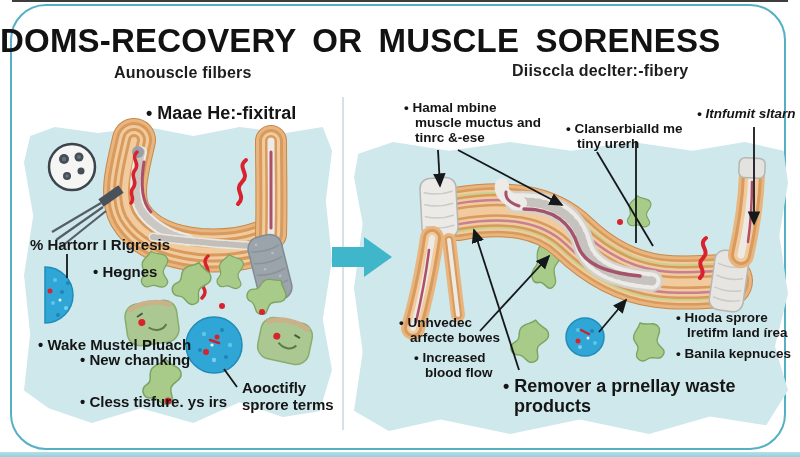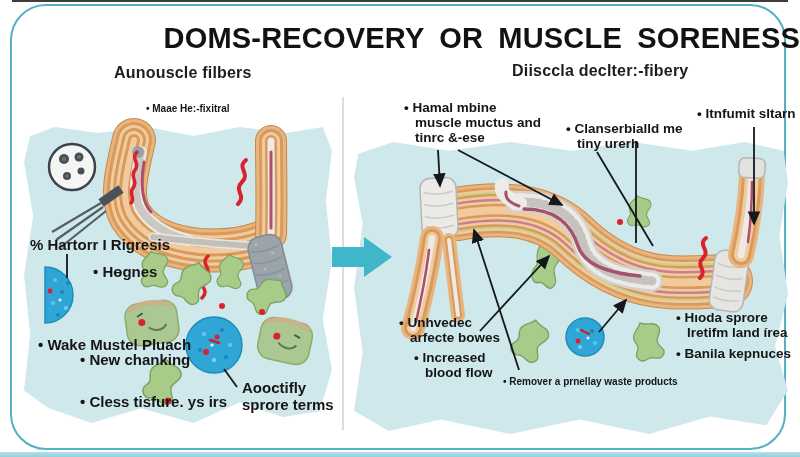--- a/index.html
+++ b/index.html
@@ -2,34 +2,34 @@
 <html><head>
 <meta charset="utf-8">
 <style>
   html,body{margin:0;padding:0;}
   body{width:800px;height:457px;position:relative;background:#ffffff;overflow:hidden;
        font-family:"Liberation Sans","DejaVu Sans",sans-serif;}
   .abs{position:absolute;}
   #top-hairline{left:12px;top:0;width:776px;height:2px;background:#1b1b1b;opacity:.85;}
   #frame{left:10px;top:4px;width:776px;height:446px;border:2px solid #55b0c3;border-radius:36px;box-sizing:border-box;}
   #bottom-strip{left:0;top:452px;width:800px;height:5px;background:linear-gradient(#9ed4df,#6fc0cf);opacity:.75;}
-  #title{left:0;top:22px;width:800px;text-align:right;font-size:29px;font-weight:bold;color:#121212;
+  #title{left:0;top:22px;width:800px;text-align:left;font-size:33px;font-weight:bold;color:#121212;
          letter-spacing:.2px;word-spacing:7px;}
   .subtitle{font-size:16px;font-weight:bold;color:#1d1d1d;letter-spacing:.2px;}
   #subtitle-left{left:114px;top:64px;}
   #subtitle-right{left:512px;top:62px;}
   .panel{background:#cfe8ec;}
   #panel-left{left:24px;top:127px;width:308px;height:296px;
     clip-path:polygon(2% 3%,10% 0%,24% 2%,40% 0%,55% 3%,70% 0%,85% 2%,97% 0%,100% 8%,98% 25%,100% 45%,97% 65%,100% 82%,96% 96%,84% 98%,70% 93%,55% 100%,38% 95%,22% 100%,8% 95%,0% 89%,2% 70%,0% 50%,3% 30%,0% 12%);}
   #panel-right{left:354px;top:142px;width:434px;height:292px;
     clip-path:polygon(1% 4%,9% 0%,22% 3%,36% 0%,50% 3%,64% 0%,78% 3%,90% 0%,99% 3%,100% 14%,98% 32%,100% 52%,97% 70%,100% 85%,95% 97%,82% 94%,68% 100%,52% 95%,36% 100%,20% 95%,8% 99%,0% 92%,2% 72%,0% 50%,2% 28%,0% 12%);}
   svg.art{left:0;top:0;width:800px;height:457px;}
   .label{position:absolute;color:#151515;font-weight:bold;white-space:pre-line;
          padding-left:11px;text-indent:-11px;line-height:1.12;}
-  .sz13{font-size:13.5px;} .sz14{font-size:10px;} .sz15{font-size:15px;}
+  .sz13{font-size:13.5px;} .sz14{font-size:18px;} .sz15{font-size:15px;}
   .noind{padding-left:0;text-indent:0;}
 </style>
 </head>
 <body>
 
 <div id="top-hairline" class="abs"></div>
 <div id="frame" class="abs"></div>
 <div id="bottom-strip" class="abs"></div>
 
 <div id="title" class="abs">DOMS-RECOVERY OR MUSCLE SORENESS</div>
@@ -270,21 +270,21 @@
 <div class="label sz15" style="left:80px;top:352px;">• New chanking</div>
 <div class="label sz15" style="left:80px;top:394px;text-align:right;">• Cless tisfure. ys irs</div>
 <div class="label sz15 noind" style="left:242px;top:380px;">Aooctifly
 sprore terms</div>
 
 <div class="label sz13" style="left:404px;top:100px;">• Hamal mbine
 muscle muctus and
 tinrc &amp;-ese</div>
 <div class="label sz13" style="left:566px;top:106px;margin-top:15px;">• Clanserbialld me
 tiny urerh</div>
-<div class="label sz13" style="left:697px;top:106px;">• Itnfumit sltarn</div>
+<div class="label sz13" style="left:697px;top:106px;font-style:italic;">• Itnfumit sltarn</div>
 <div class="label sz13" style="left:399px;top:315px;">• Unhvedec
 arfecte bowes</div>
 <div class="label sz13" style="left:414px;top:350px;">• Increased
 blood flow</div>
 <div class="label sz14" style="left:503px;top:376px;">• Remover a prnellay waste products</div>
 <div class="label sz13" style="left:676px;top:310px;">• Hıoda sprore
 Iretifm land írea</div>
 <div class="label sz13" style="left:676px;top:346px;">• Banila kepnuces</div>
 
 </body></html>

